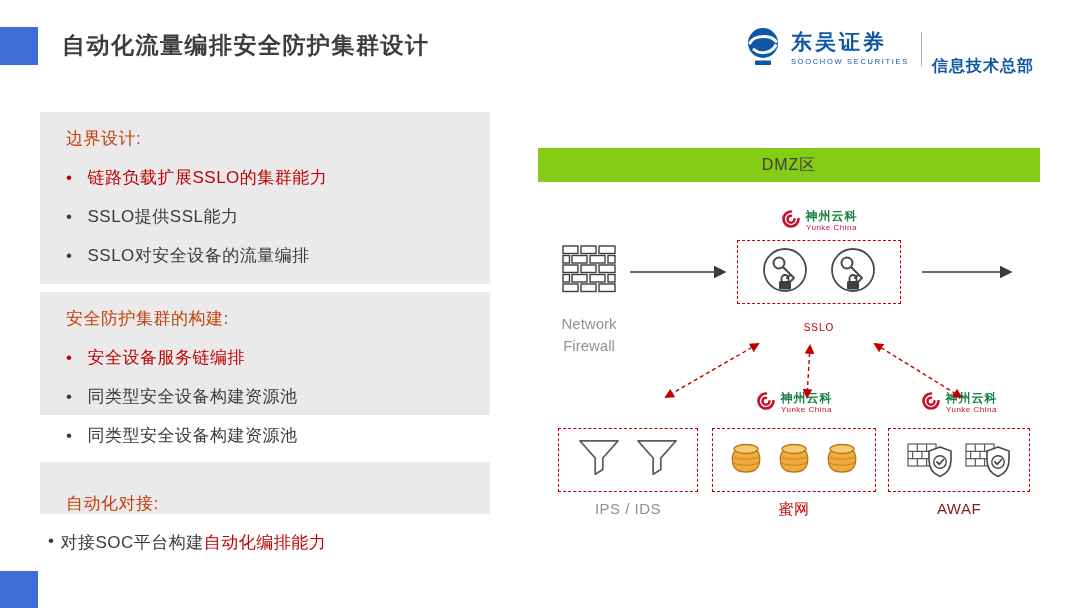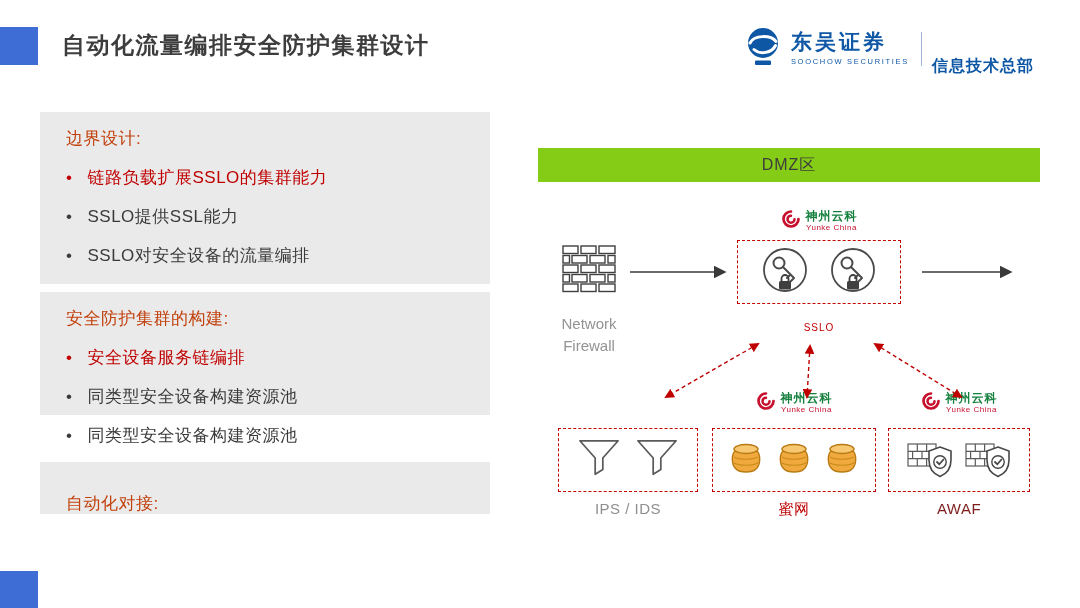--- a/index.html
+++ b/index.html
@@ -113,20 +113,24 @@
       </div>
     <div class="li">
         <span>同类型安全设备构建资源池</span>
       </div>
   </div>
 
   <div class="panel p3">
     <div class="panel-heading">自动化对接:</div>
   </div>
 
+  <div class="soc-line">
+    <span>对接SOC平台构建</span>
+      <span class="hl">自动化编排能力</span>
+  </div>
 
   <div class="dmz">DMZ区</div>
 
   <span class="fw-icon">
     <svg width="54" height="48" viewBox="0 0 54 48" fill="none" stroke="#3f3f3f" stroke-width="1.4">
       <rect x="1" y="1" width="15" height="7.5"></rect>
         <rect x="19" y="1" width="15" height="7.5"></rect>
         <rect x="37" y="1" width="16" height="7.5"></rect>
       <rect x="1" y="10.5" width="6.5" height="7.5"></rect>
         <rect x="10" y="10.5" width="15" height="7.5"></rect>

